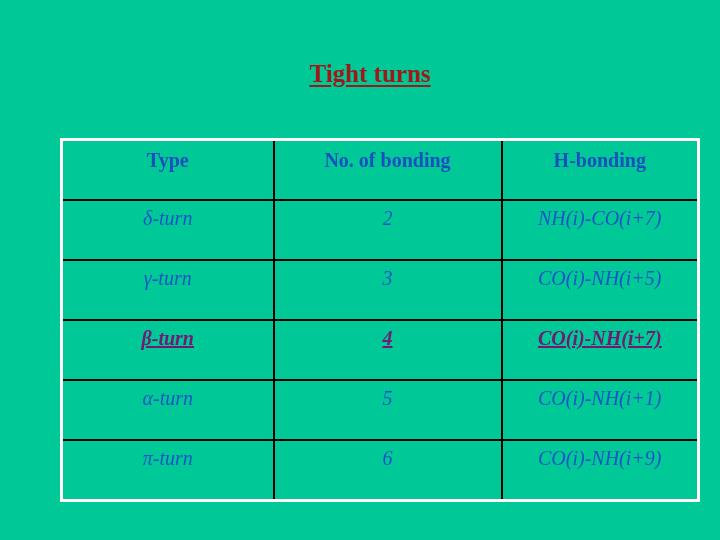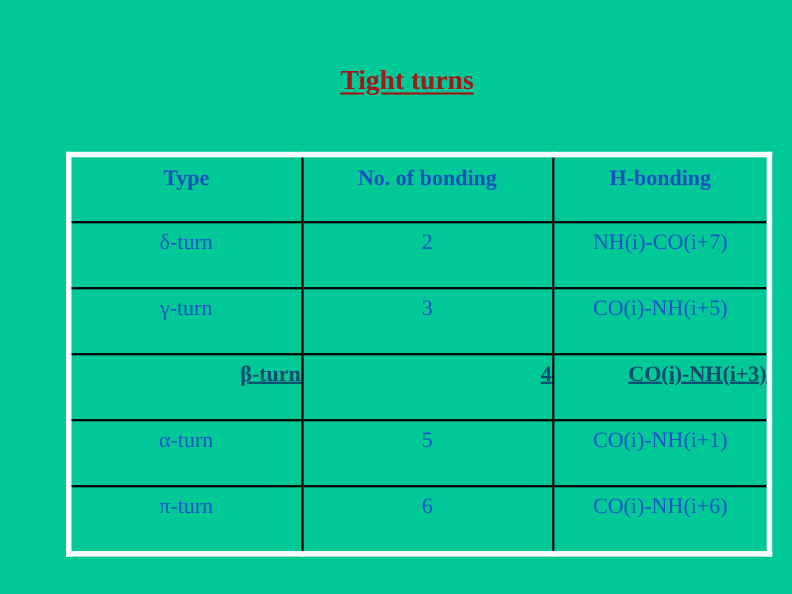--- a/index.html
+++ b/index.html
@@ -16,49 +16,48 @@
       color: #A01818;
       text-decoration: underline;
       text-decoration-thickness: 2px;
       text-underline-offset: 3px;
     }
     table.turns {
       position: absolute;
       left: 60px; top: 138px;
       width: 637px; height: 319px;
       border-collapse: collapse;
-      border: 5px solid #ffffff;
+      border: 3px solid #ffffff;
       table-layout: fixed;
     }
     table.turns td, table.turns th {
       border: 2.5px solid #000;
       text-align: center;
       vertical-align: top;
       padding: 0;
       color: #1A55C8;
       font-size: 20px;
       font-weight: normal;
     }
     table.turns th {
       color: #1A4FC0;
       font-weight: bold;
       height: 50px;
       vertical-align: top;
       padding-top: 8px;
     }
-    table.turns td { height: 52px; padding-top: 6px; }
+    table.turns td { height: 52px; padding-top: 6px; font-style: italic; }
     col.c1 { width: 212px; }
     col.c2 { width: 228px; }
     col.c3 { width: 197px; }
     td.num { font-size: 24px; padding-top: 6px; }
     tr.hl td {
       font-weight: bold;
       text-decoration: underline;
-      color: #0c4a6e;
-      text-align: right;
+      color: #701a75;
     }
   </style>
 </head>
 <body>
 
 <div class="title">Tight turns</div>
 
 <table class="turns">
   <colgroup>
       <col class="c1">
@@ -77,26 +76,26 @@
     <td>NH(i)-CO(i+7)</td>
   </tr>
   <tr>
     <td>γ-turn</td>
     <td class="num">3</td>
     <td>CO(i)-NH(i+5)</td>
   </tr>
   <tr class="hl">
     <td>β-turn</td>
     <td class="num">4</td>
-    <td>CO(i)-NH(i+3)</td>
+    <td>CO(i)-NH(i+7)</td>
   </tr>
   <tr>
     <td>α-turn</td>
     <td class="num">5</td>
     <td>CO(i)-NH(i+1)</td>
   </tr>
   <tr>
     <td>π-turn</td>
     <td class="num">6</td>
-    <td>CO(i)-NH(i+6)</td>
+    <td>CO(i)-NH(i+9)</td>
   </tr>
 </tbody>
   </table>
 
 </body></html>

